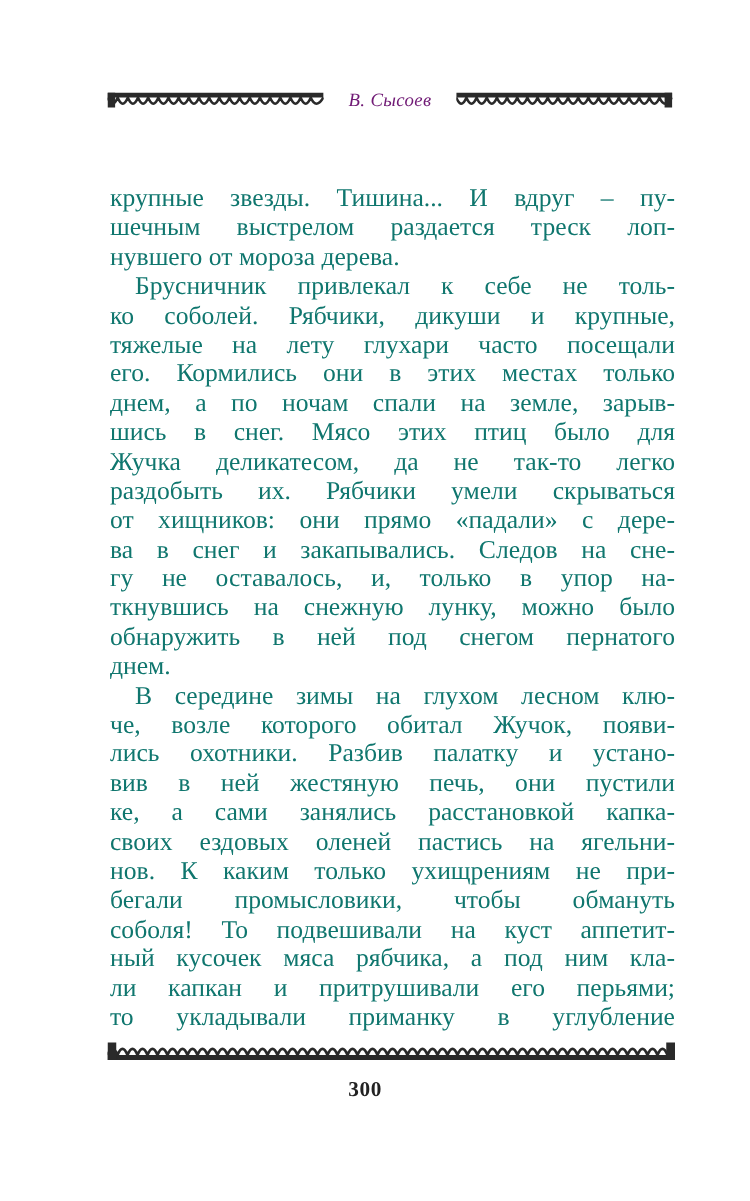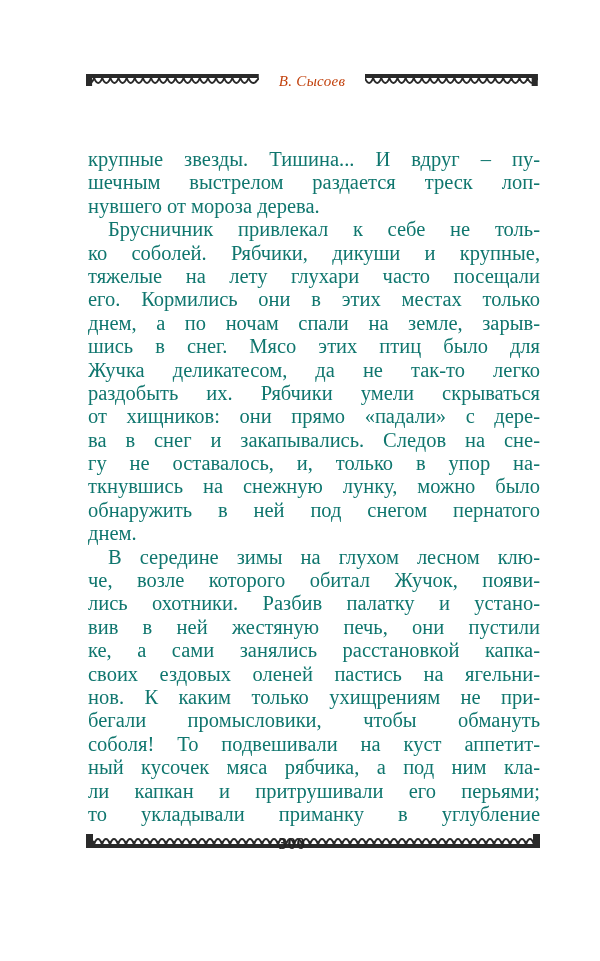--- a/index.html
+++ b/index.html
@@ -27,21 +27,21 @@
     }
     .ornament {
       height: 14px;
       flex: 1;
       position: relative;
     }
     .ornament svg { display: block; width: 100%; height: 100%; }
     .author {
       font-style: italic;
       font-size: 15px;
-      color: #c2410c;
+      color: #701a75;
       padding: 0 20px;
       white-space: nowrap;
       letter-spacing: 0.3px;
     }
     .text-block {
       position: absolute;
       top: 104px;
       left: 88px;
       width: 452px;
       font-size: 20.5px;
@@ -65,21 +65,21 @@
     .bottom-ornament {
       position: absolute;
       top: 832px;
       left: 86px;
       width: 454px;
       height: 16px;
     }
     .bottom-ornament svg { display: block; width: 100%; height: 100%; }
     .folio {
       position: absolute;
-      top: 834px;
+      top: 862px;
       left: 0;
       width: 584px;
       text-align: center;
       font-size: 17px;
       font-weight: bold;
       color: #222;
       letter-spacing: 0.5px;
     }
     .watermark {
       position: absolute;

